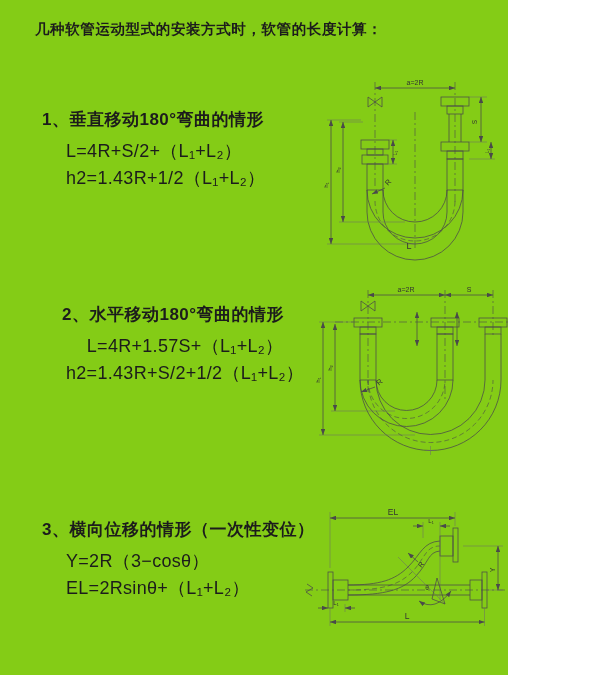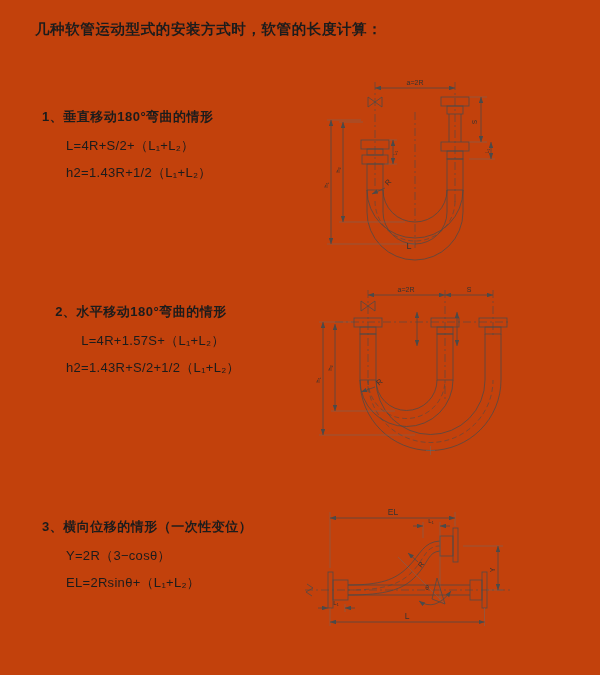--- a/index.html
+++ b/index.html
@@ -1,31 +1,31 @@
 <!DOCTYPE html>
 <html><head>
 <meta charset="utf-8">
 <style>
   html,body { margin:0; padding:0; background:#ffffff; }
   .page {
-    position:relative; width:600px; height:675px; background:#c2410c;
+    position:relative; width:508px; height:675px; background:#84cc16;
     font-family:"Liberation Sans","DejaVu Sans",sans-serif; color:#1c1c1c;
     overflow:hidden;
   }
   .title {
     position:absolute; left:35px; top:20px;
     font-size:14.5px; font-weight:600; letter-spacing:0.6px;
   }
   .section { position:absolute; left:42px; }
   .sec-1 { top:108px; }
   .sec-2 { top:303px;text-align:center; }
   .sec-3 { top:518px; }
-  .heading { font-size:13px; font-weight:600; letter-spacing:0.5px; margin:0 0 7px 0; }
+  .heading { font-size:17px; font-weight:600; letter-spacing:0.5px; margin:0 0 7px 0; }
   .formula {
-    font-size:13px; line-height:26.5px; padding-left:24px;
+    font-size:18px; line-height:26.5px; padding-left:24px;
     letter-spacing:0.3px; white-space:nowrap;
   }
   svg.diagram { position:absolute; overflow:visible; }
   .dg1 { left:305px; top:70px; }
   .dg2 { left:305px; top:280px; }
   .dg3 { left:295px; top:500px; }
   svg.diagram text { font-family:"Liberation Sans","DejaVu Sans",sans-serif; fill:#333; }
   svg .ln { stroke:#4a4a4a; stroke-width:0.75; fill:none; }
   svg .cl { stroke:#4a4a4a; stroke-width:0.6; fill:none; stroke-dasharray:8 3 2 3; }
   svg .dsh { stroke:#4a4a4a; stroke-width:0.6; fill:none; stroke-dasharray:5 3; }

